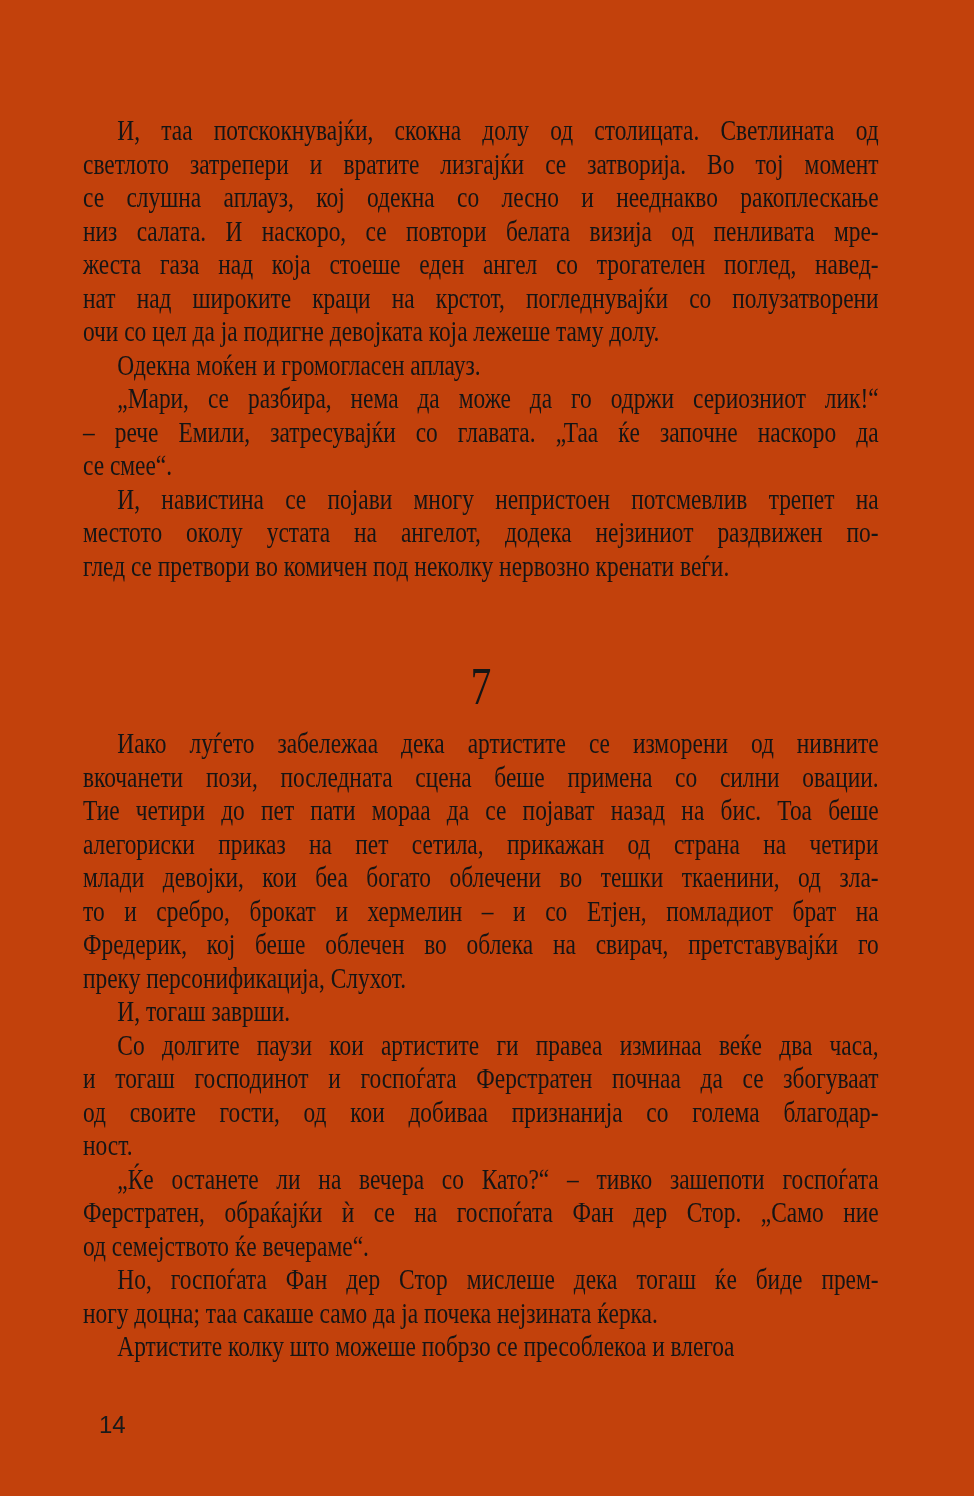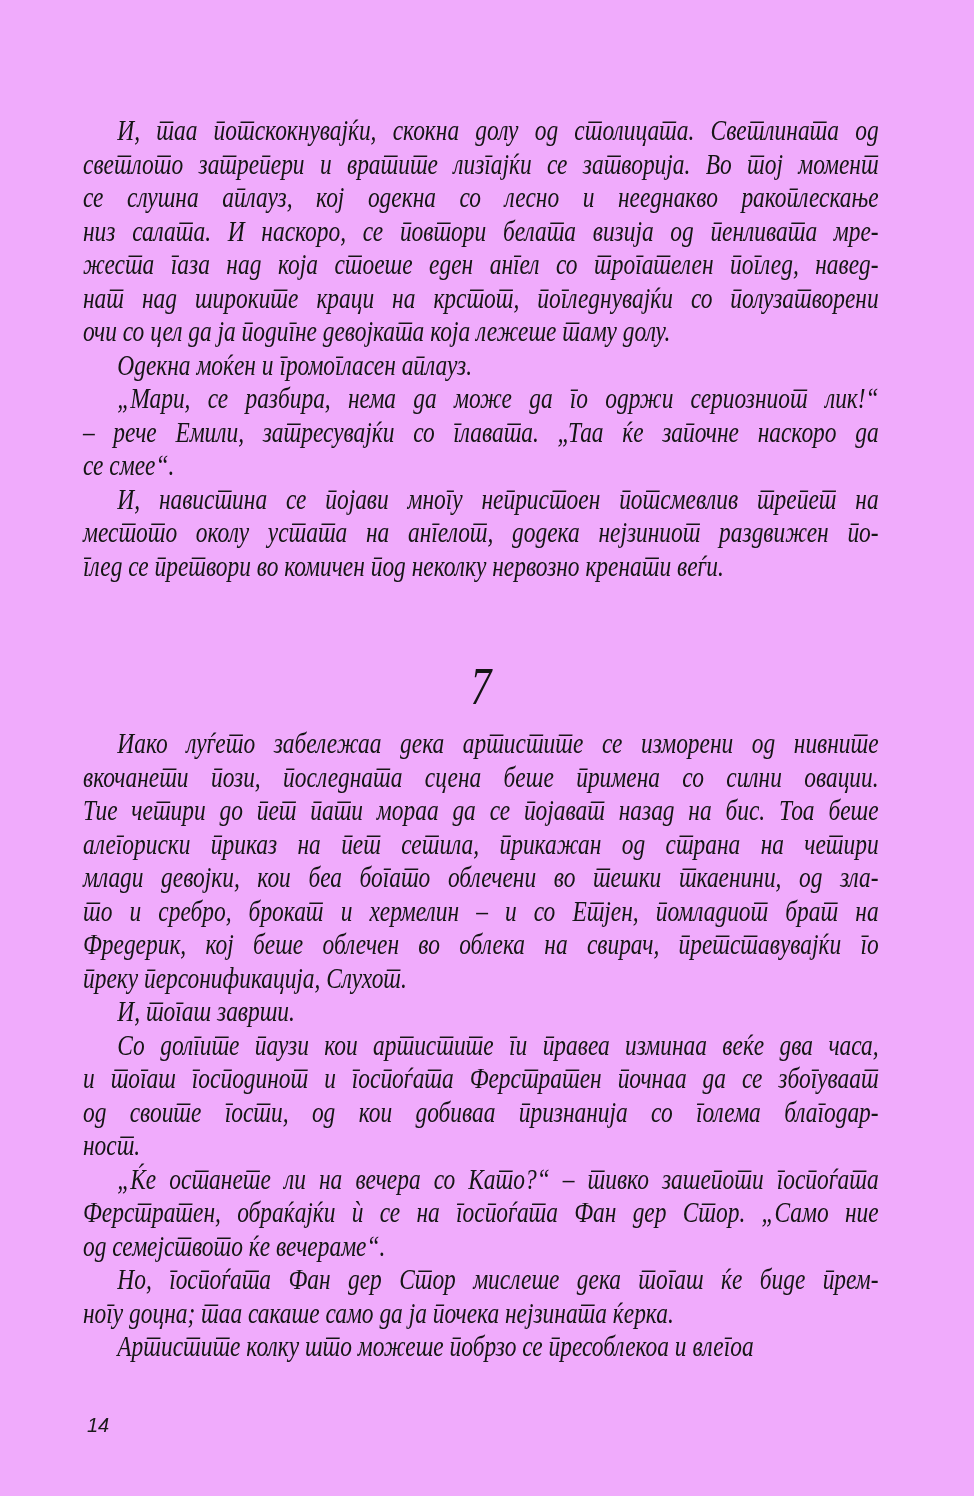--- a/index.html
+++ b/index.html
@@ -10,22 +10,21 @@
   body {
     width: 974px;
     height: 1496px;
     position: relative;
     overflow: hidden;
     font-family: "Liberation Serif", serif;
   }
   .page {
     position: absolute;
     inset: 0;
-    background: #f0abfc;
-    font-style: italic;
+    background: #c2410c;
   }
   
   .flow {
     position: absolute;
     left: 83px;
     width: 1020px;
     transform: scaleX(0.78);
     transform-origin: left top;
     color: #151515;
     font-size: 30px;
@@ -56,24 +55,24 @@
     line-height: 52px;
     color: #151515;
   }
   .heading .hscale {
     display: inline-block;
     transform: scaleX(0.80);
     transform-origin: center top;
   }
   .pagenum {
     position: absolute;
-    left: 87px;
+    left: 99px;
     top: 1412px;
     font-family: "Liberation Sans", sans-serif;
-    font-size: 20px;
+    font-size: 24px;
     line-height: 26px;
     color: #1a1a1a;
   }
 </style>
 </head>
 <body>
 
 <main class="page">
 
   <div class="flow flow-1" id="section-0">

